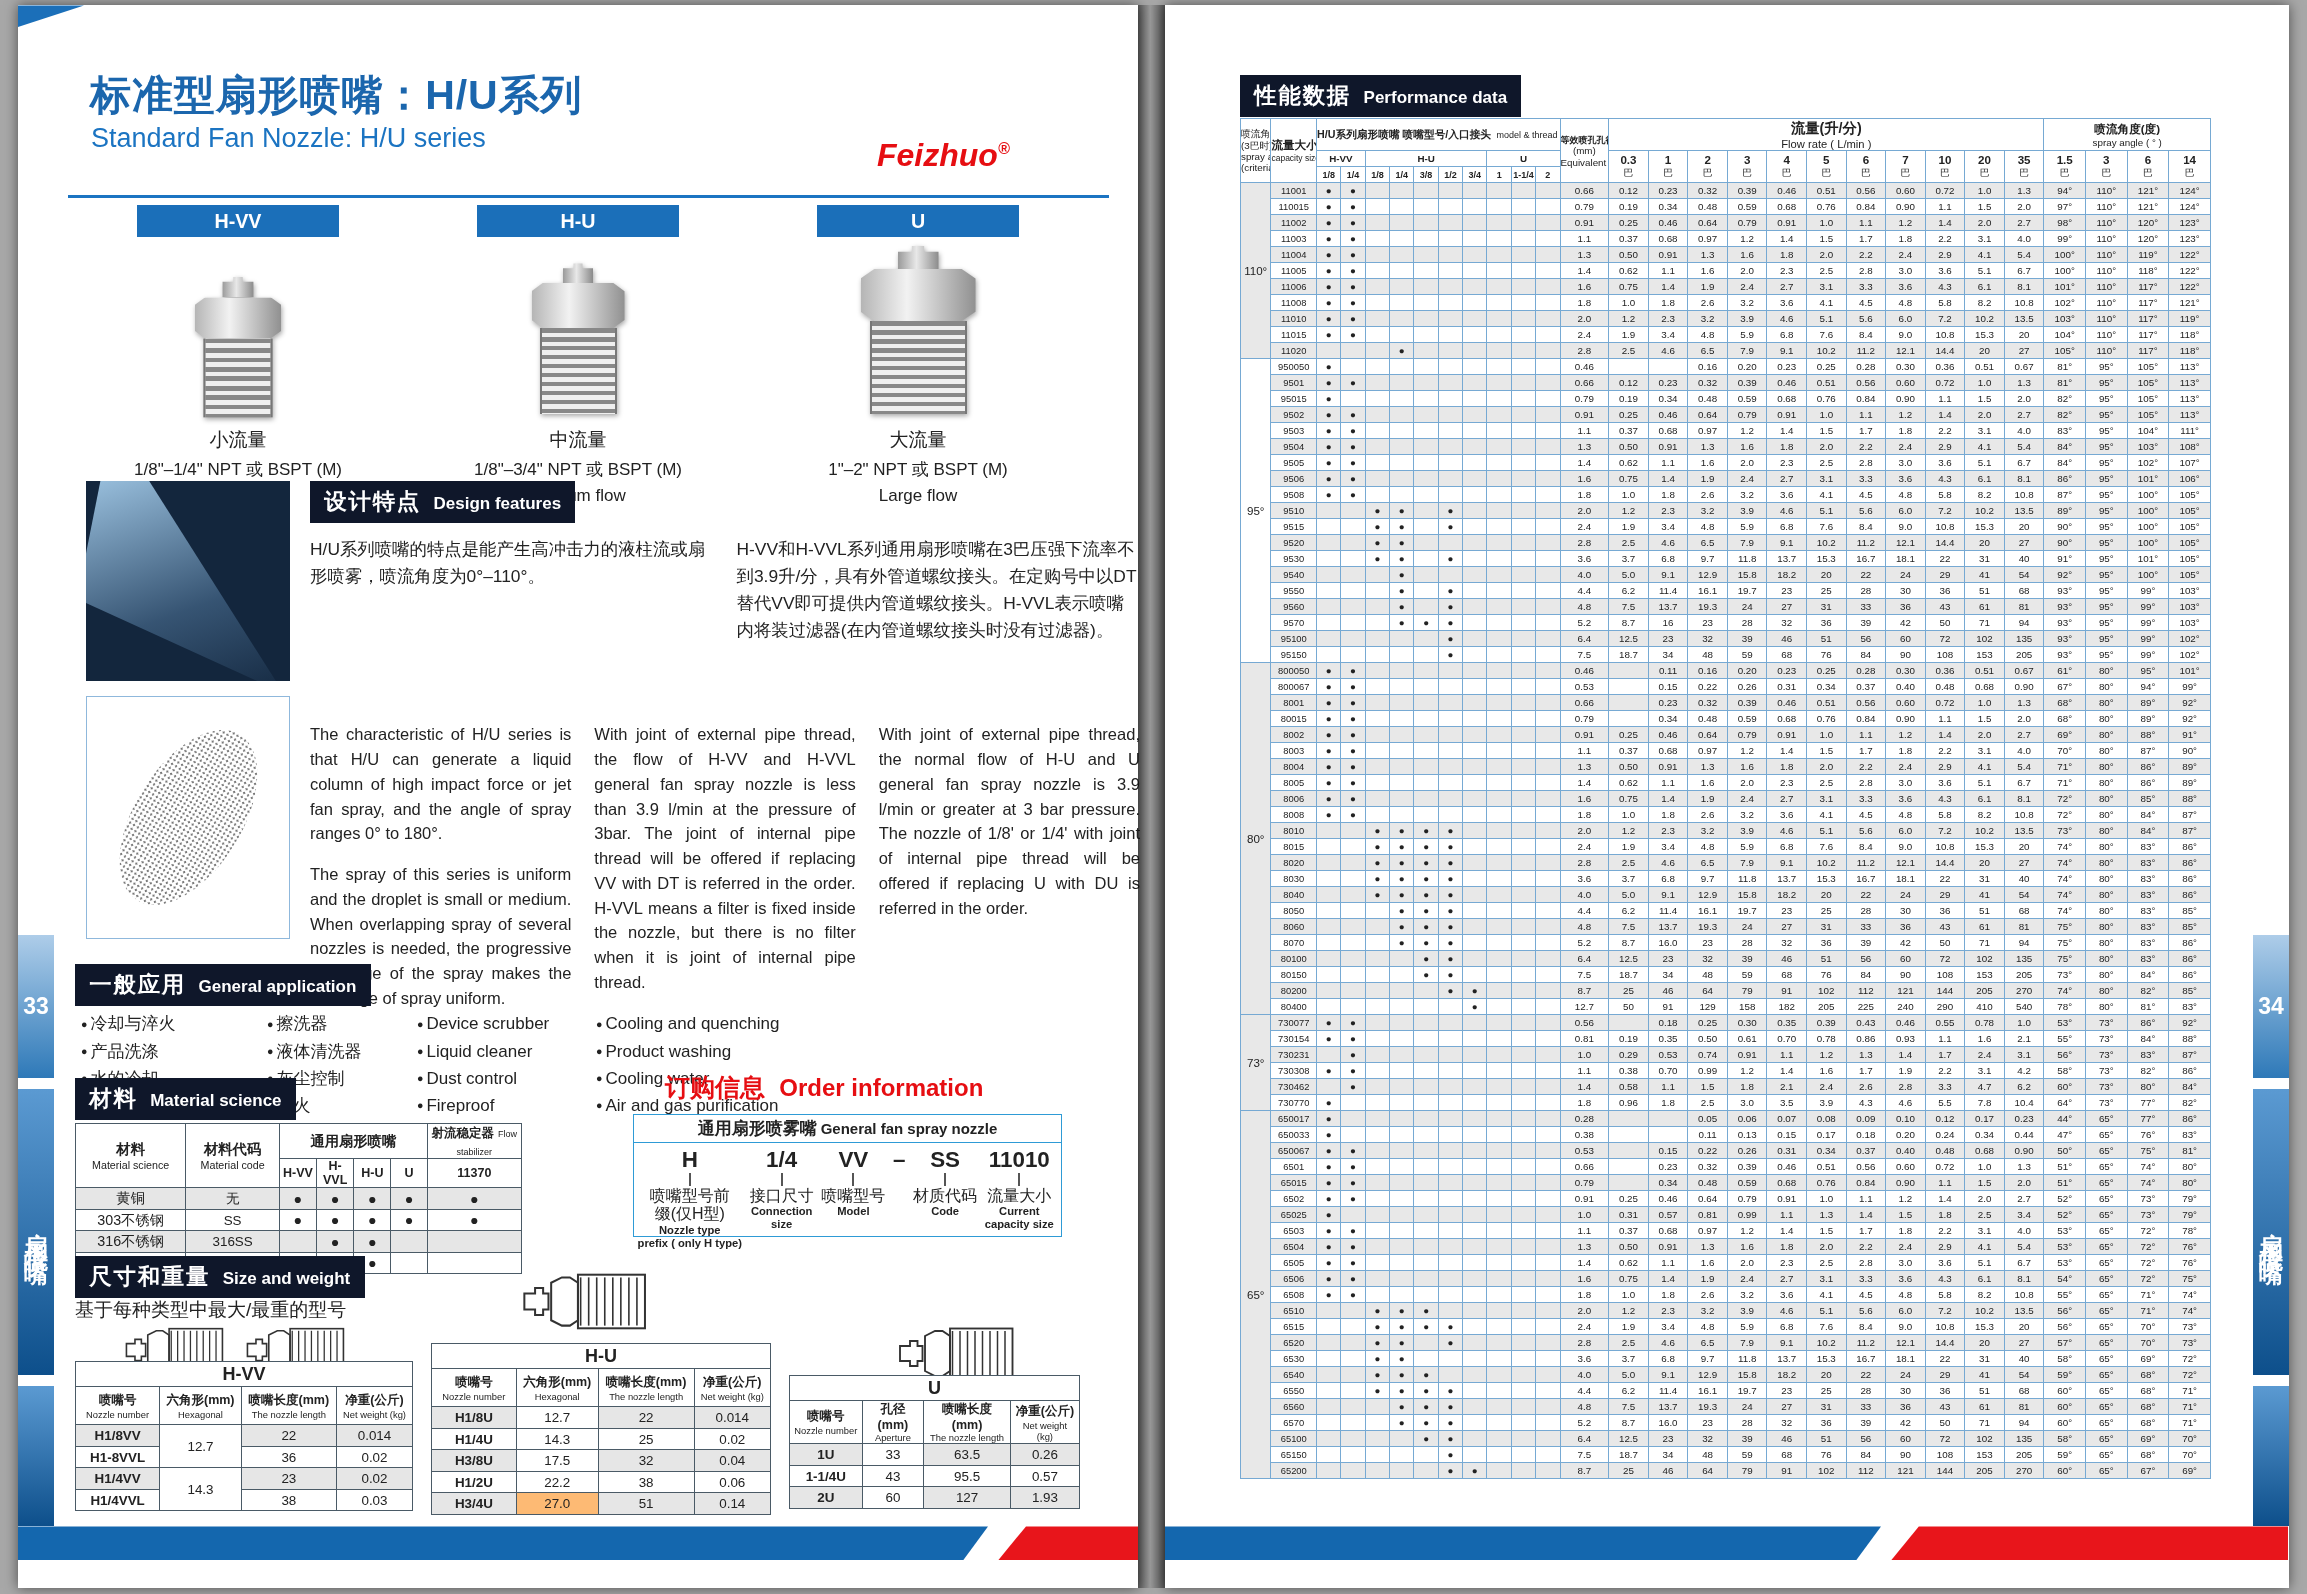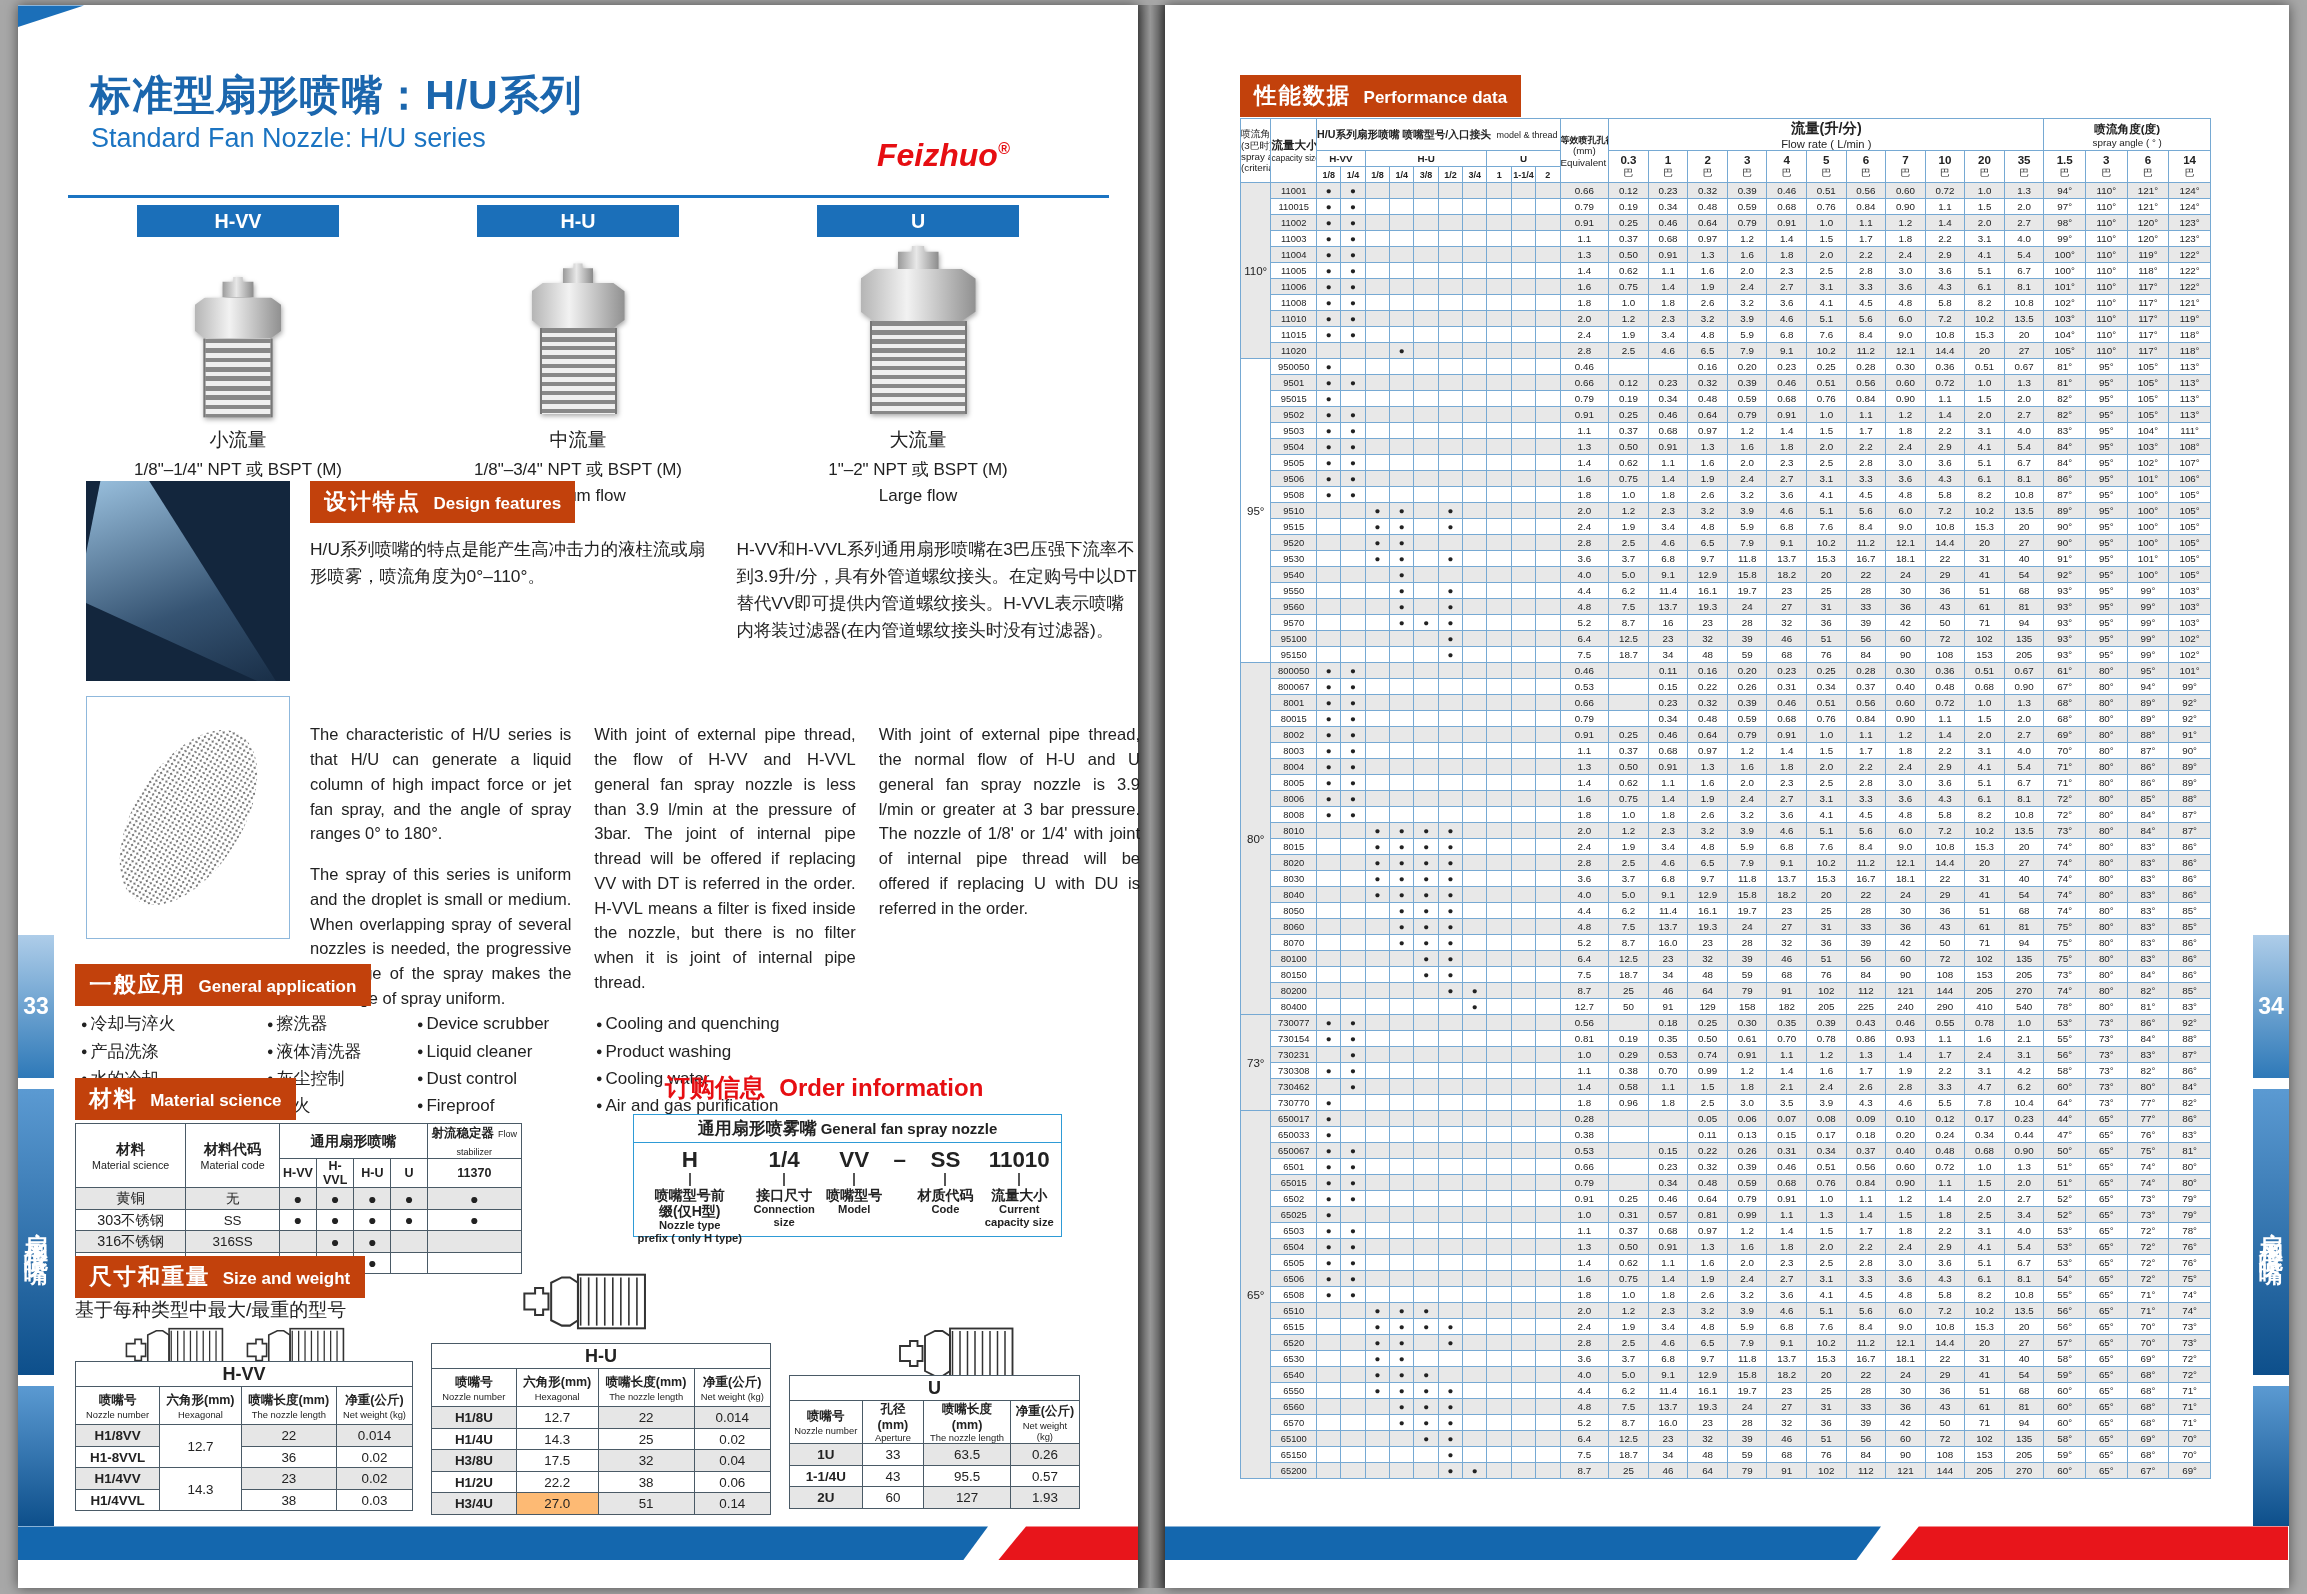--- a/index.html
+++ b/index.html
@@ -33,21 +33,21 @@
             clip-path:polygon(0 25%,35% 25%,35% 0,65% 0,65% 25%,100% 25%,100% 100%,0 100%);}
   .noz .nut{width:82px;height:39px;background:linear-gradient(90deg,#b5b5b5,#f2f2f2 40%,#909090);
             clip-path:polygon(12% 0,88% 0,100% 18%,100% 82%,88% 100%,12% 100%,0 82%,0 18%);}
   .noz .thr{width:66px;background:repeating-linear-gradient(180deg,#888 0 4.5px,#efefef 4.5px 9px);
             border-left:2.7px solid #777;border-right:2.7px solid #777;}
   .noz.small .thr{height:75px;} .noz.small{transform:scale(1.05);}
   .noz.med .thr{height:86px;} .noz.med .nut{width:93px;height:45px;} .noz.med .thr{width:77px;}
   .noz.big .tip{width:41px;height:23px;} .noz.big .nut{width:115px;height:52px;}
   .noz.big .thr{width:97px;height:93px;}
   
-  .secbar{position:absolute;background:#c2410c;color:#fff;display:inline-flex;align-items:baseline;
+  .secbar{position:absolute;background:#0f172a;color:#fff;display:inline-flex;align-items:baseline;
           gap:12.5px;padding:4.5px 14.3px 6.3px 14.3px;}
   .secbar .cn{font-size:22.4px;font-weight:bold;letter-spacing:1.8px;}
   .secbar .en{font-size:17px;font-weight:bold;}
   .spray-photo{position:absolute;left:68px;top:476px;width:204px;height:200px;background:#13263d;overflow:hidden;}
   .spray-cone{position:absolute;left:-9px;top:-12.5px;width:215px;height:224px;
               background:linear-gradient(160deg,rgba(170,210,240,.95),rgba(120,170,215,.35) 60%,rgba(40,80,120,.05));
               clip-path:polygon(12% 0,30% 0,96% 100%,0 58%);}
   .dots-image{position:absolute;left:68px;top:691px;width:204px;height:243px;background:#fff;
               border:0.9px solid #8fb8dc;display:flex;align-items:center;justify-content:center;}
   .dotcloud{width:107px;height:195px;border-radius:50%;transform:rotate(32deg);
@@ -70,21 +70,21 @@
   .order-head{position:absolute;left:615px;top:1066px;color:#e60e12;font-weight:bold;
               display:flex;gap:14.3px;align-items:baseline;margin-left:32px;}
   .order-head .cn{font-size:25px;} .order-head .en{font-size:24px;}
   .order-box{position:absolute;left:615px;top:1109px;width:429px;height:123px;border:1.8px solid #2e9bd6;}
   .order-title{border-bottom:1.8px solid #2e9bd6;text-align:center;padding:1.8px 0;}
   .order-title .cn{font-size:17px;font-weight:bold;} .order-title .en{font-size:15px;font-weight:bold;}
   .order-parts{display:flex;justify-content:space-between;padding:3.6px 7.2px 0 3.6px;}
   .opart{display:flex;flex-direction:column;align-items:center;}
   .opart .code{font-size:22.4px;font-weight:bold;}
   .opart .vline{width:1.8px;height:12.5px;background:#555;margin:0.9px 0;}
-  .opart .lcn{font-size:14px;font-weight:bold;text-align:center;line-height:1.15;}
+  .opart .lcn{font-size:16px;font-weight:normal;text-align:center;line-height:1.15;}
   .opart .len{font-size:11.2px;font-weight:bold;text-align:center;line-height:1.15;}
   .size-sub{position:absolute;left:57px;top:1292px;font-size:19px;}
   .ndraw{position:absolute;}
   
   .tabstrip{position:absolute;width:36px;color:#fff;display:flex;align-items:center;justify-content:center;}
   .ts-num{top:930px;height:143px;background:linear-gradient(180deg,#aecde9,#2e79b8);font-size:23px;font-weight:bold;}
   .ts-tab{top:1084px;height:286px;background:linear-gradient(180deg,#5b9ad2,#0d4f8b);}
   .ts-fill{top:1381px;height:140px;background:linear-gradient(180deg,#5b9ad2,#0d4f8b);}
   .vtext{writing-mode:vertical-rl;font-size:24px;font-weight:bold;letter-spacing:9px;}
   

